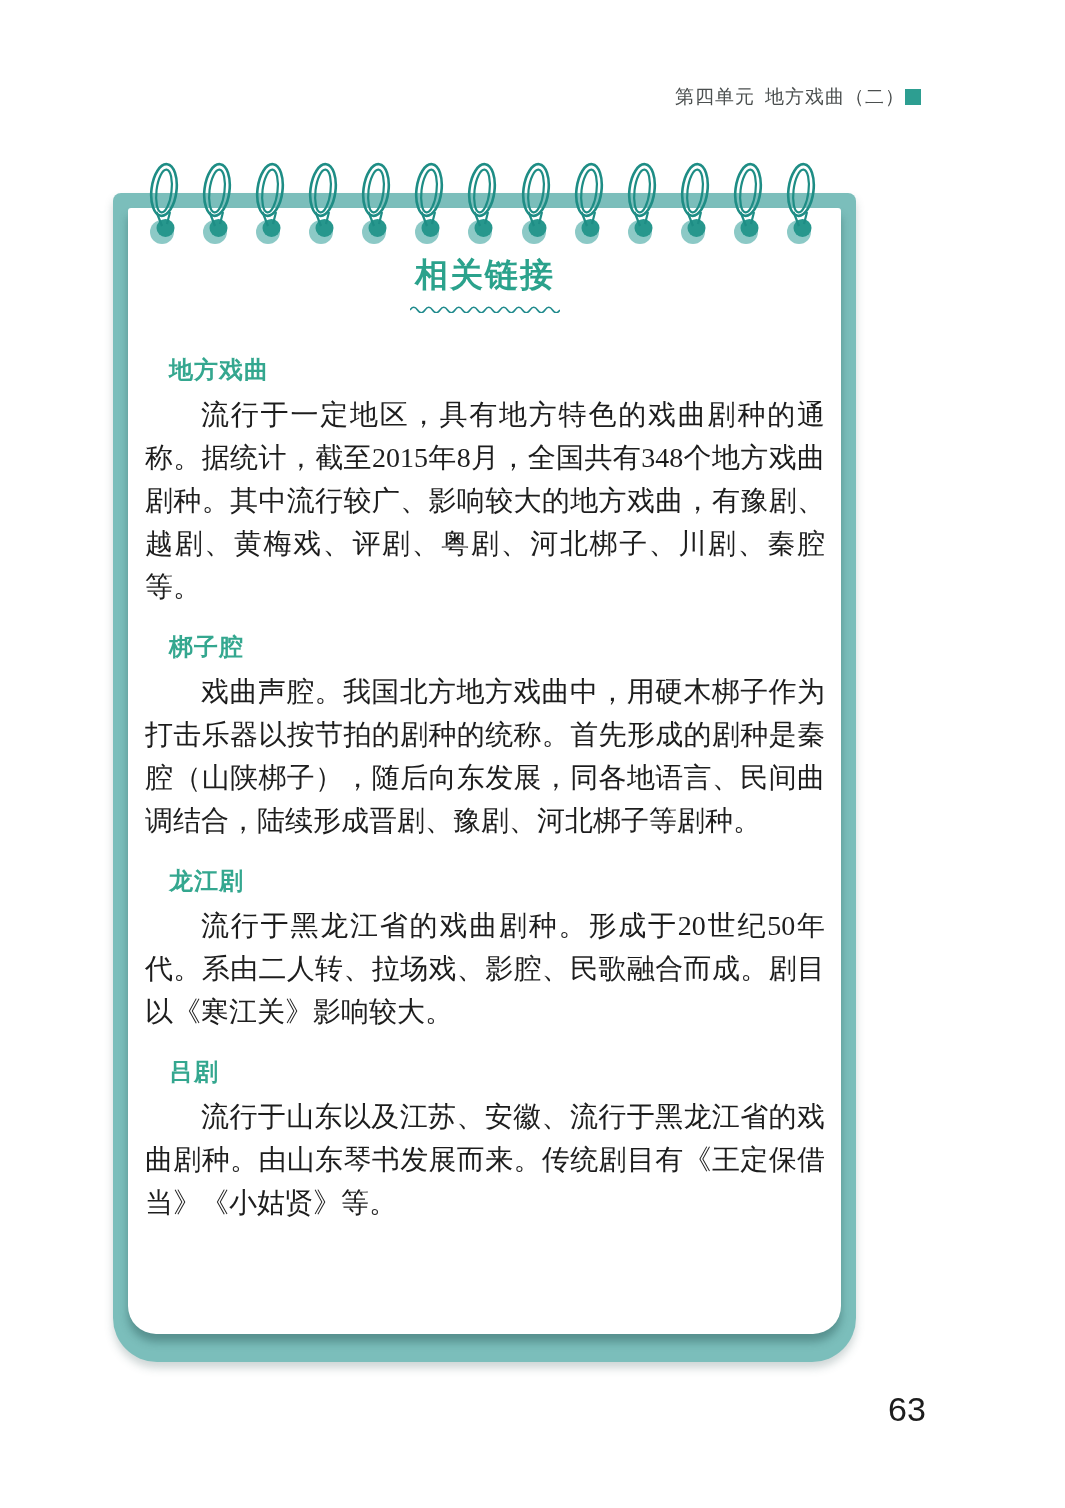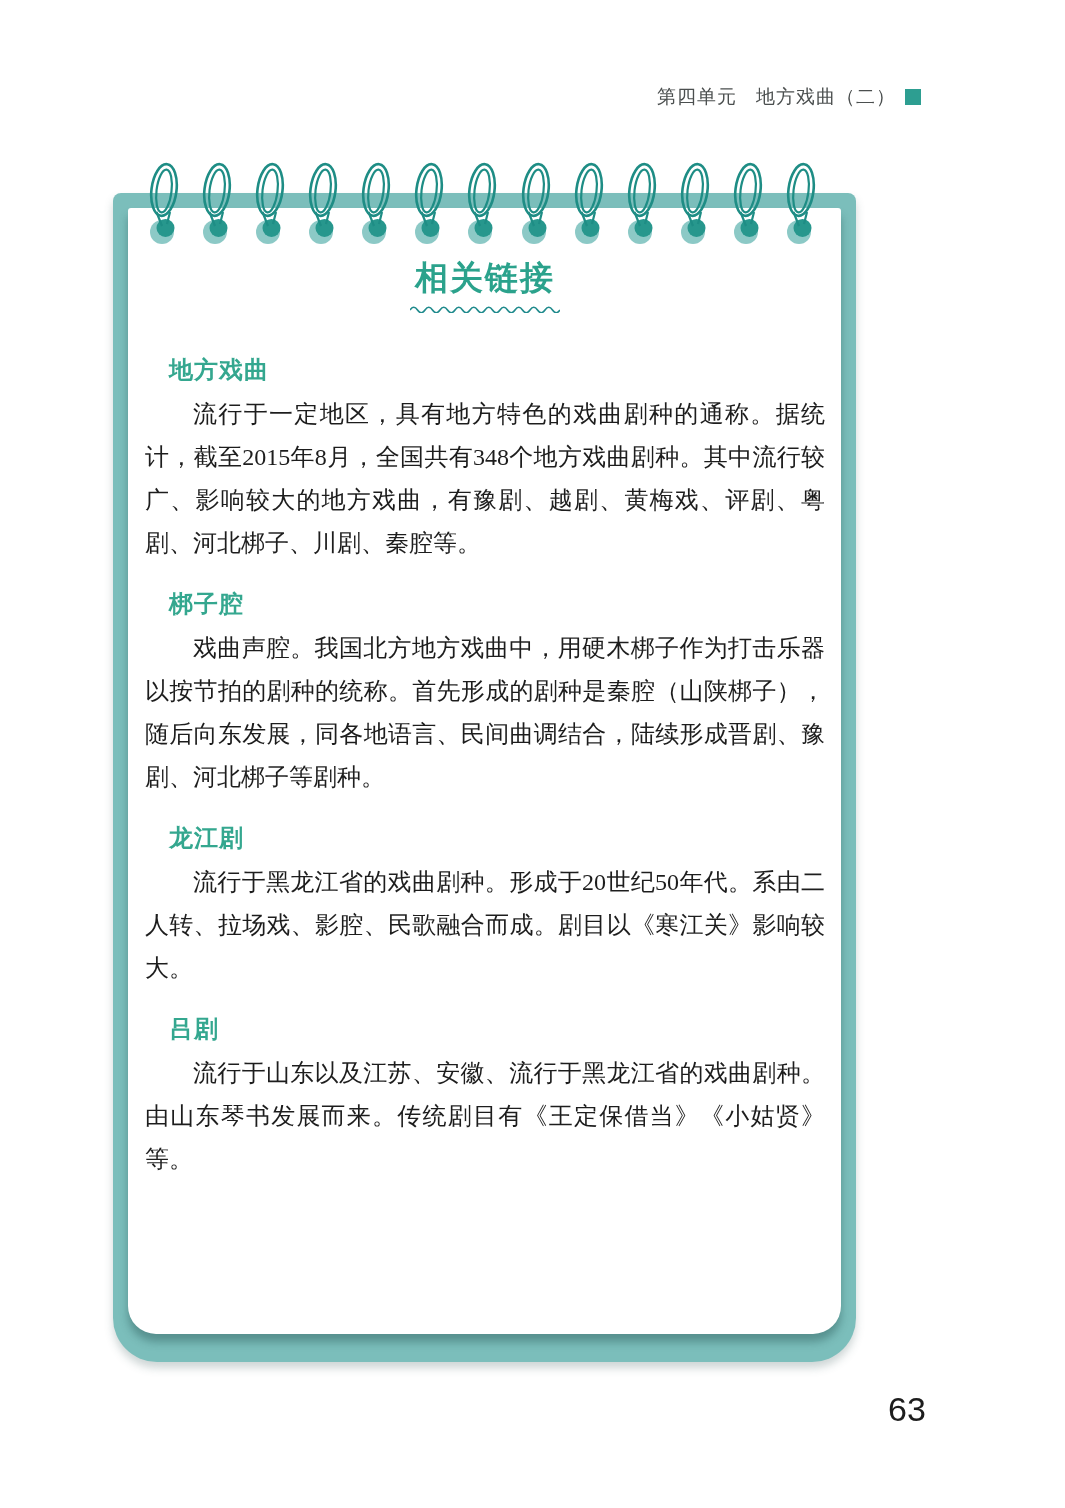--- a/index.html
+++ b/index.html
@@ -13,21 +13,20 @@
     font-family: "Liberation Serif", serif;
   }
 
   
   .header {
     position: absolute;
     top: 84px;
     right: 144px;
     display: flex;
     align-items: center;
-    gap: 9px;
     font-family: "Liberation Sans", sans-serif;
     font-size: 19px;
     color: #4b4f4f;
     letter-spacing: 1px;
   }
   .header .unit { margin-right: 10px; }
   .unit-marker {
     width: 16px; height: 16px;
     background: #2d9e91;
     display: inline-block;
@@ -62,21 +61,21 @@
     height: 86px;
     display: flex;
     justify-content: space-between;
     z-index: 5;
     pointer-events: none;
   }
   .ring { width: 30px; height: 86px; }
 
   
   .pad-title {
-    font-family: Liberation Serif, serif;
+    font-family: Liberation Mono, monospace;
     font-size: 33px;
     font-weight: bold;
     color: #2ba28c;
     text-align: center;
     letter-spacing: 2px;
     line-height: 40px;
   }
   .wave { display: block; margin: 5px auto 0 auto; }
 
   .sections { margin-top: 0; }
@@ -87,21 +86,21 @@
     font-size: 24px;
     font-weight: bold;
     color: #34a78f;
     line-height: 34px;
     margin-left: 24px;
     margin-bottom: 6px;
     letter-spacing: 1px;
   }
   .section-body {
     font-family: "Liberation Serif", serif;
-    font-size: 24px;
+    font-size: 28px;
     color: #1d1d1d;
     line-height: 43px;
     text-align: justify;
     text-indent: 2em;
     width: 680px;
   }
 
   
   .page-number {
     position: absolute;

